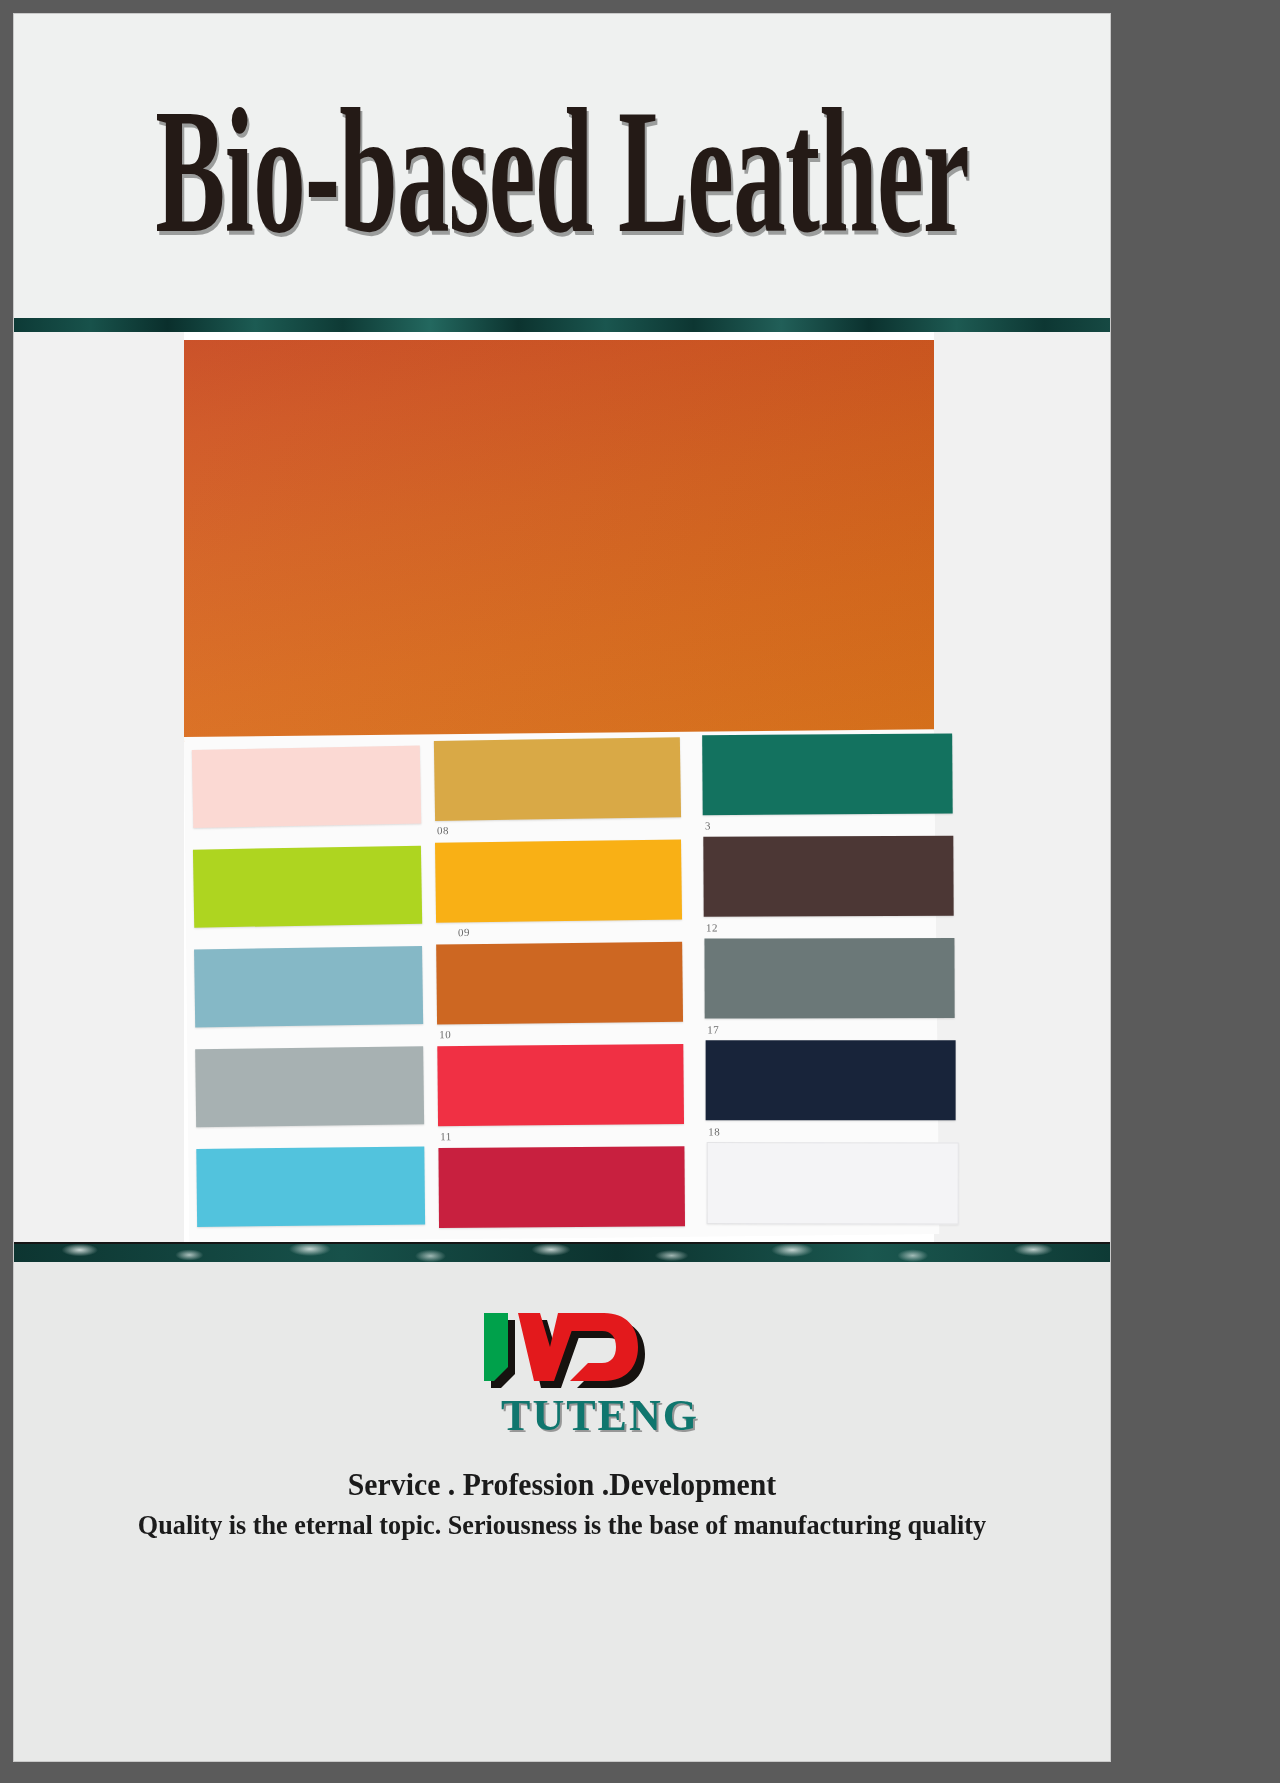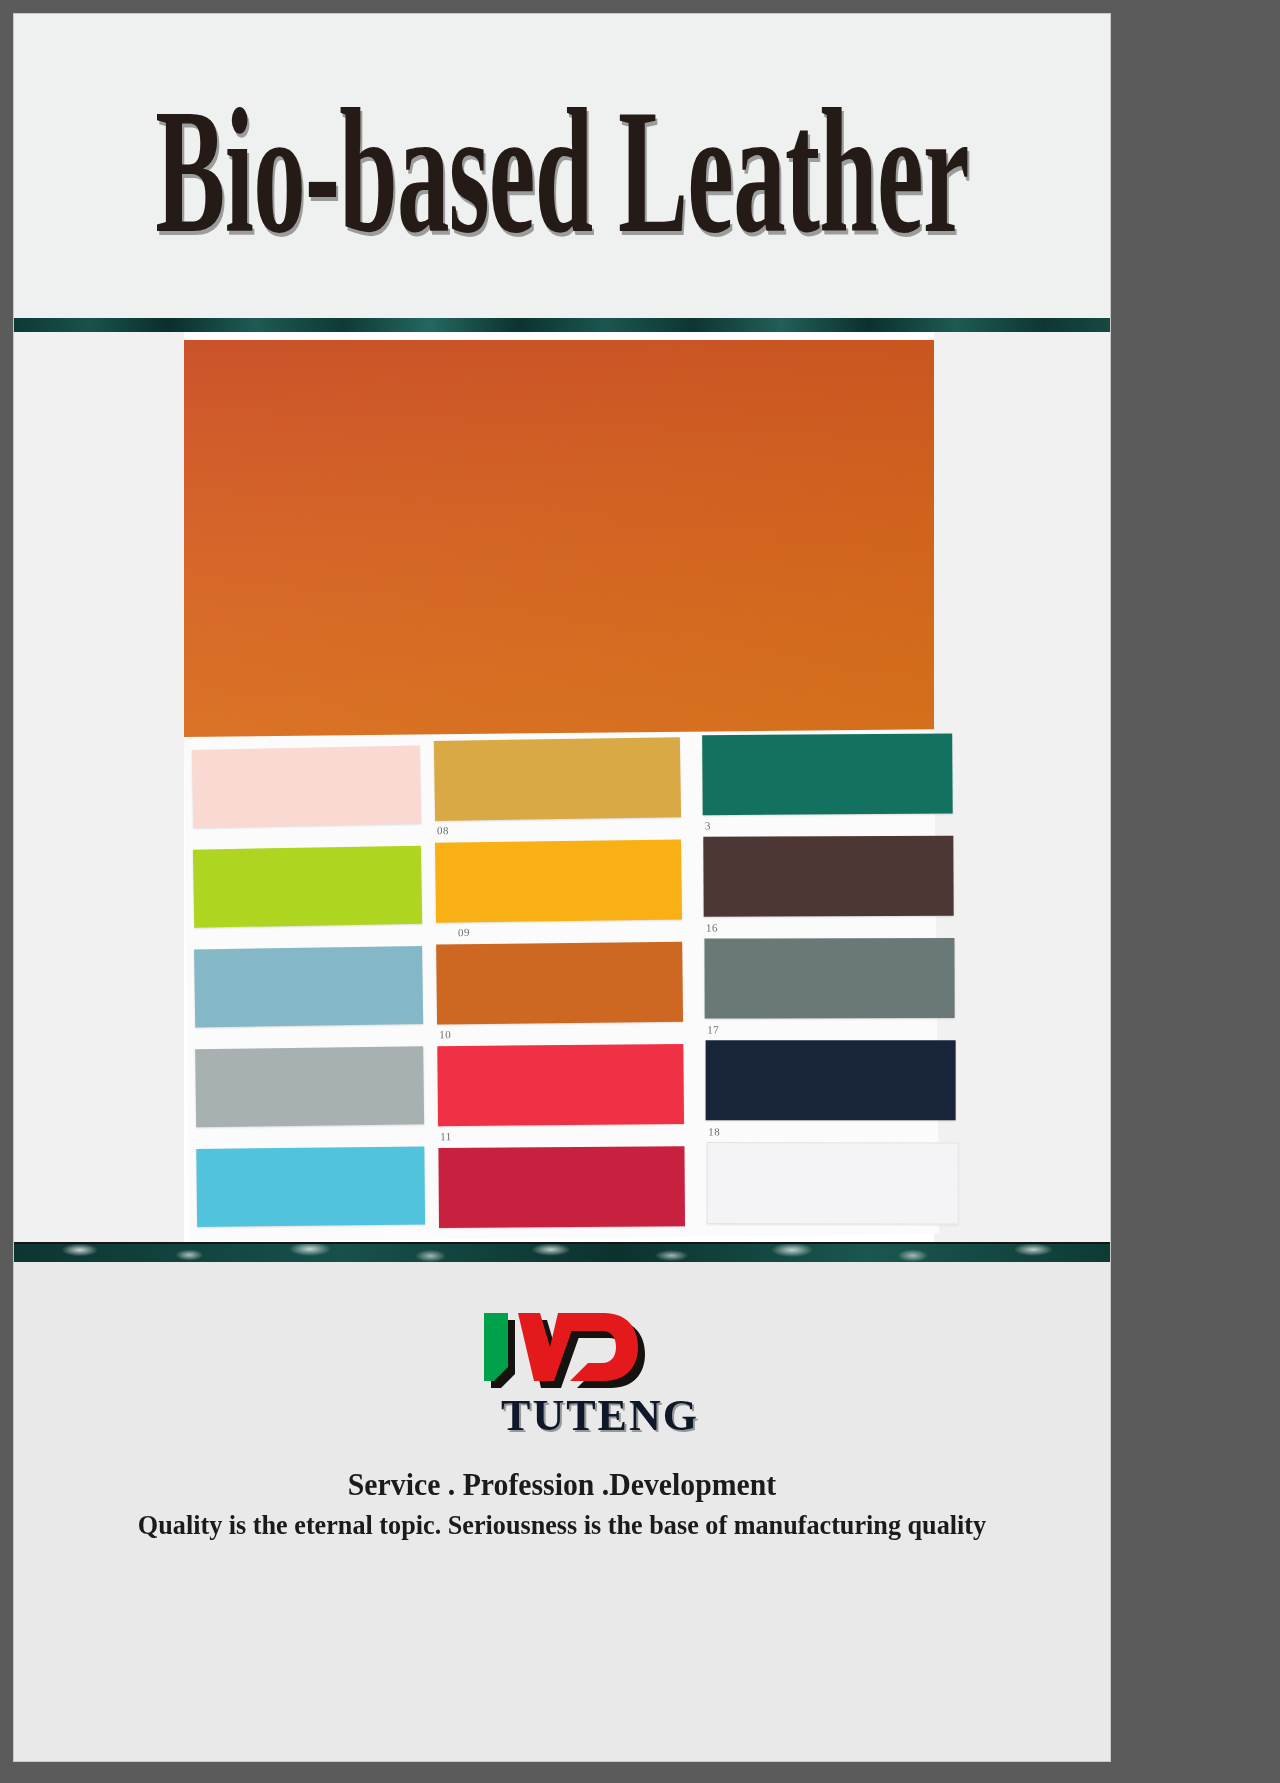--- a/index.html
+++ b/index.html
@@ -111,21 +111,21 @@
     background:#e8e9e8;
   }
   .logo-wrap{
     position:absolute;left:0;top:45px;width:1096px;height:92px;
     display:flex;align-items:center;justify-content:center;
   }
   .brand{
     position:absolute;left:0;top:128px;width:1172px;
     text-align:center;
     font-family:"Liberation Serif",serif;
-    font-weight:bold;font-size:44px;color:#0f172a;
+    font-weight:bold;font-size:44px;color:#0f766e;
     letter-spacing:2px;
     text-shadow:2px 2px 0 rgba(0,0,0,0.35);
   }
   .tag1{
     position:absolute;left:0;top:205px;width:1096px;
     text-align:center;
     font-family:"Liberation Serif",serif;
     font-weight:bold;font-size:31px;color:#1b1b1b;
     transform:scaleX(0.96);
   }
@@ -169,21 +169,21 @@
             <div class="sw" style="top: 210px; height: 80px; background: rgb(205, 103, 34); transform: rotate(-0.06deg);"></div>
             <div class="sw-label" style="top: 294px;">10</div>
             <div class="sw" style="top: 312px; height: 80px; background: rgb(240, 48, 68); transform: rotate(0.06deg);"></div>
             <div class="sw-label" style="top: 396px;">11</div>
             <div class="sw" style="top: 414px; height: 80px; background: rgb(200, 32, 63); transform: rotate(0.18deg);"></div>
           </div>
         <div class="col col-c">
             <div class="sw" style="top: 4px; height: 80px; background: rgb(19, 114, 95); transform: rotate(0.2deg);"></div>
             <div class="sw-label" style="top: 88px;">3</div>
             <div class="sw" style="top: 106px; height: 80px; background: rgb(76, 55, 53); transform: rotate(0.32deg);"></div>
-            <div class="sw-label" style="top: 190px;">16</div>
+            <div class="sw-label" style="top: 190px;">12</div>
             <div class="sw" style="top: 208px; height: 80px; background: rgb(107, 120, 120); transform: rotate(0.44deg);"></div>
             <div class="sw-label" style="top: 292px;">17</div>
             <div class="sw" style="top: 310px; height: 80px; background: rgb(24, 36, 58); transform: rotate(0.56deg);"></div>
             <div class="sw-label" style="top: 394px;">18</div>
             <div class="sw" style="top: 412px; height: 80px; background: rgb(244, 244, 246); transform: rotate(0.68deg); box-shadow: rgba(0, 0, 0, 0.08) 0px 1px 2px; border: 1px solid rgb(228, 228, 230);"></div>
           </div>
       </div>
 
     </div>
   </div>

